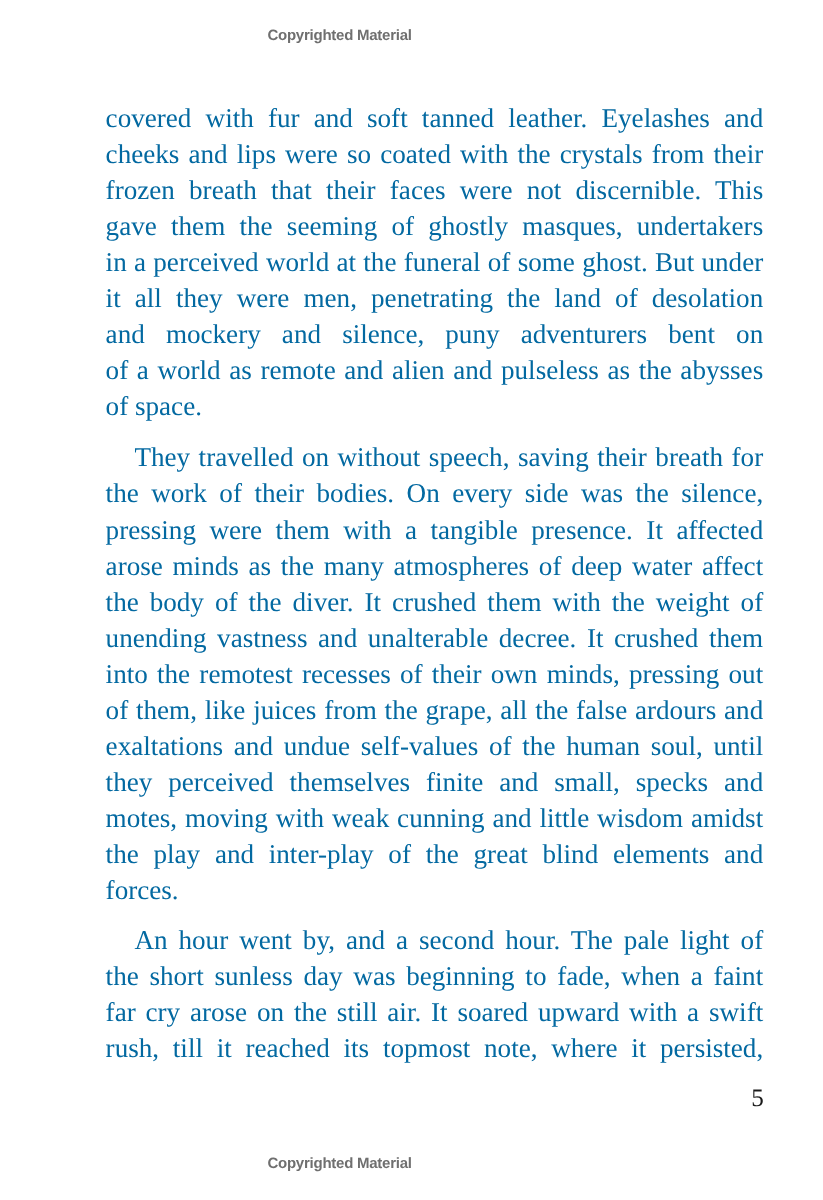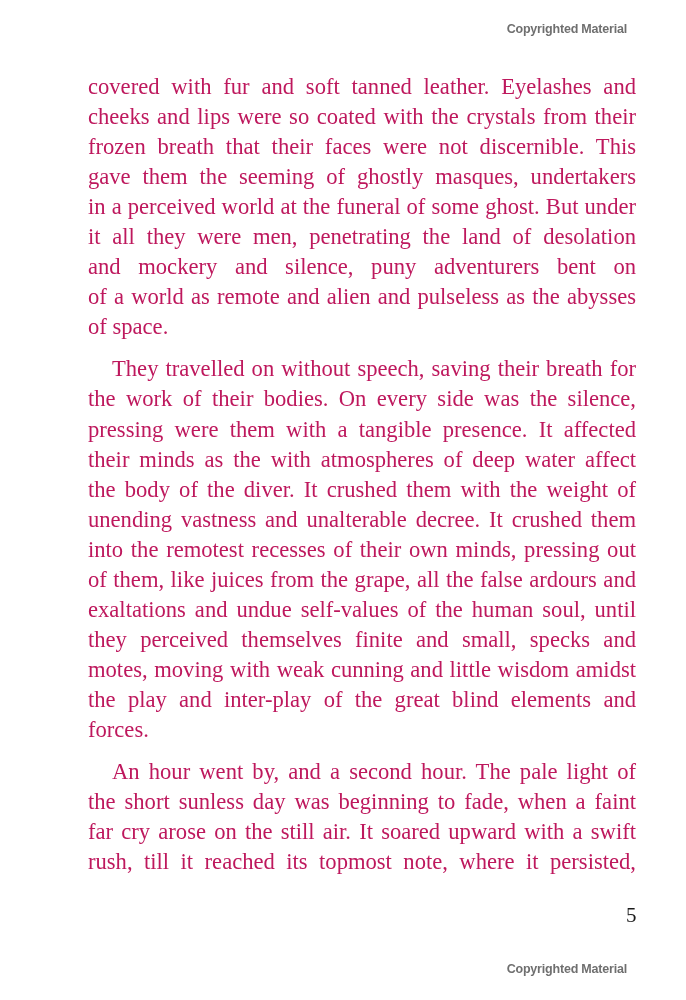--- a/index.html
+++ b/index.html
@@ -9,38 +9,38 @@
     }
     body {
       width: 686px;
       height: 1000px;
       position: relative;
       overflow: hidden;
     }
     .watermark {
       position: absolute;
       left: 0;
-      width: 627px;
-      text-align: right;
+      width: 566px;
+      text-align: center;
       font-family: "Liberation Sans", sans-serif;
       font-weight: bold;
       font-size: 12.5px;
       color: #6f6f6f;
       letter-spacing: -0.2px;
     }
     .watermark.top { top: 22px; }
     .watermark.bottom { top: 962px; }
     .text-body {
       position: absolute;
       left: 88px;
-      top: 72px;
+      top: 84px;
       width: 548px;
       font-family: "Liberation Serif", serif;
       font-size: 22.6px;
-      color: #be185d;
+      color: #0369a1;
     }
     .line {
       height: 30.05px;
       line-height: 30px;
       white-space: nowrap;
       text-align: justify;
       text-align-last: justify;
       overflow: visible;
     }
     .line.last {
@@ -75,21 +75,21 @@
     <div class="line">it all they were men, penetrating the land of desolation</div>
     <div class="line">and mockery and silence, puny adventurers bent on</div>
     <div class="line">of a world as remote and alien and pulseless as the abysses</div>
     <div class="line last">of space.</div>
   </div>
 
   <div class="paragraph">
     <div class="line indent">They travelled on without speech, saving their breath for</div>
     <div class="line">the work of their bodies. On every side was the silence,</div>
     <div class="line">pressing were them with a tangible presence. It affected</div>
-    <div class="line">their minds as the with atmospheres of deep water affect</div>
+    <div class="line">arose minds as the many atmospheres of deep water affect</div>
     <div class="line">the body of the diver. It crushed them with the weight of</div>
     <div class="line">unending vastness and unalterable decree. It crushed them</div>
     <div class="line">into the remotest recesses of their own minds, pressing out</div>
     <div class="line">of them, like juices from the grape, all the false ardours and</div>
     <div class="line">exaltations and undue self-values of the human soul, until</div>
     <div class="line">they perceived themselves finite and small, specks and</div>
     <div class="line">motes, moving with weak cunning and little wisdom amidst</div>
     <div class="line">the play and inter-play of the great blind elements and</div>
     <div class="line last">forces.</div>
   </div>

